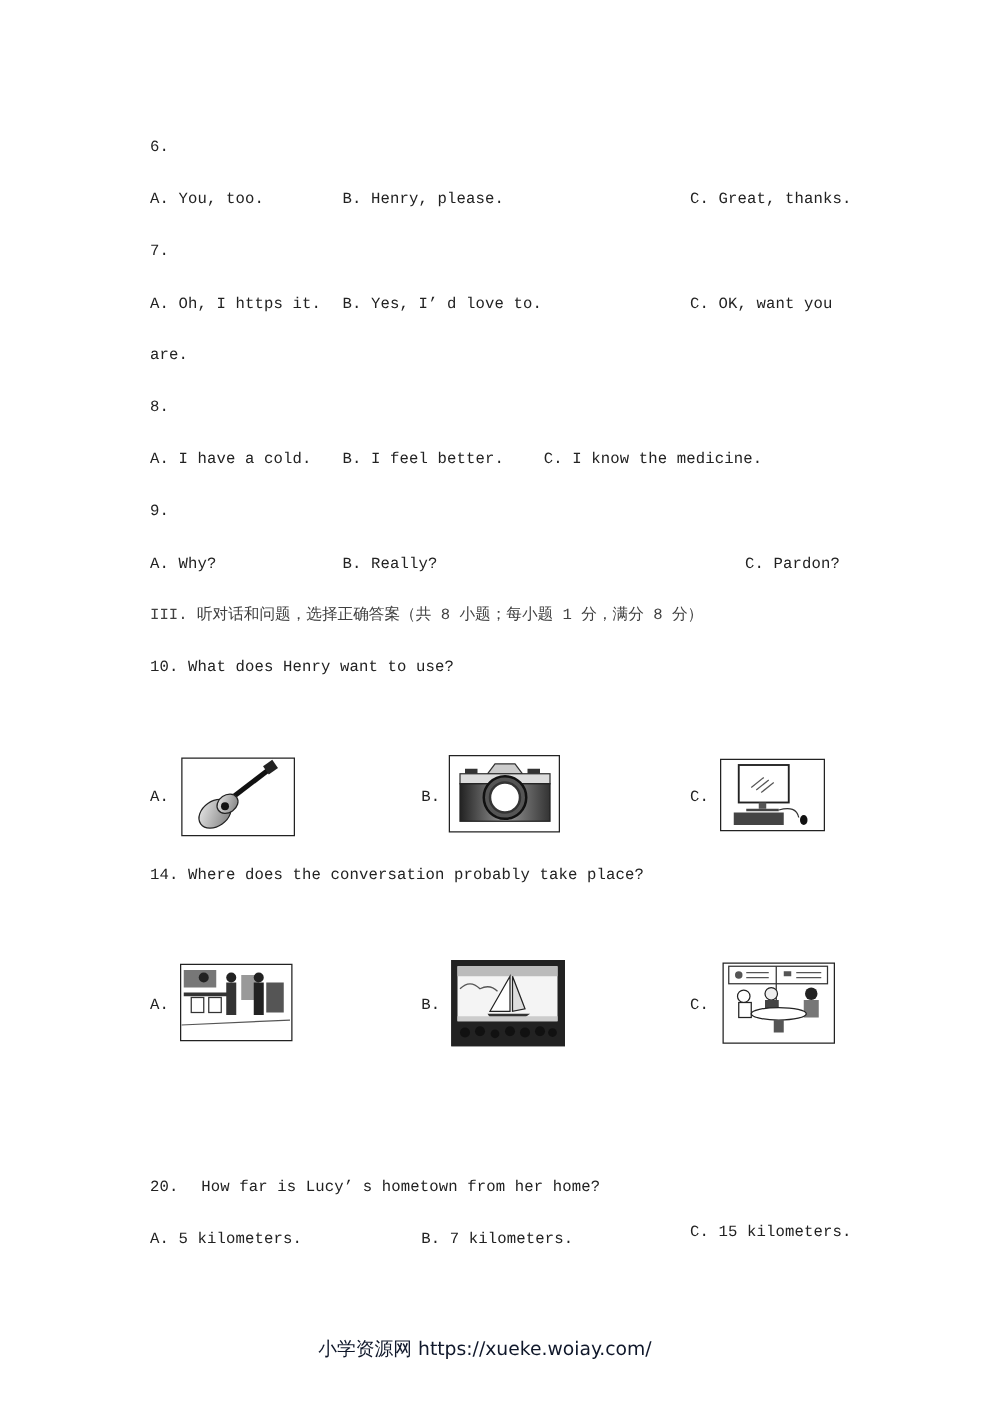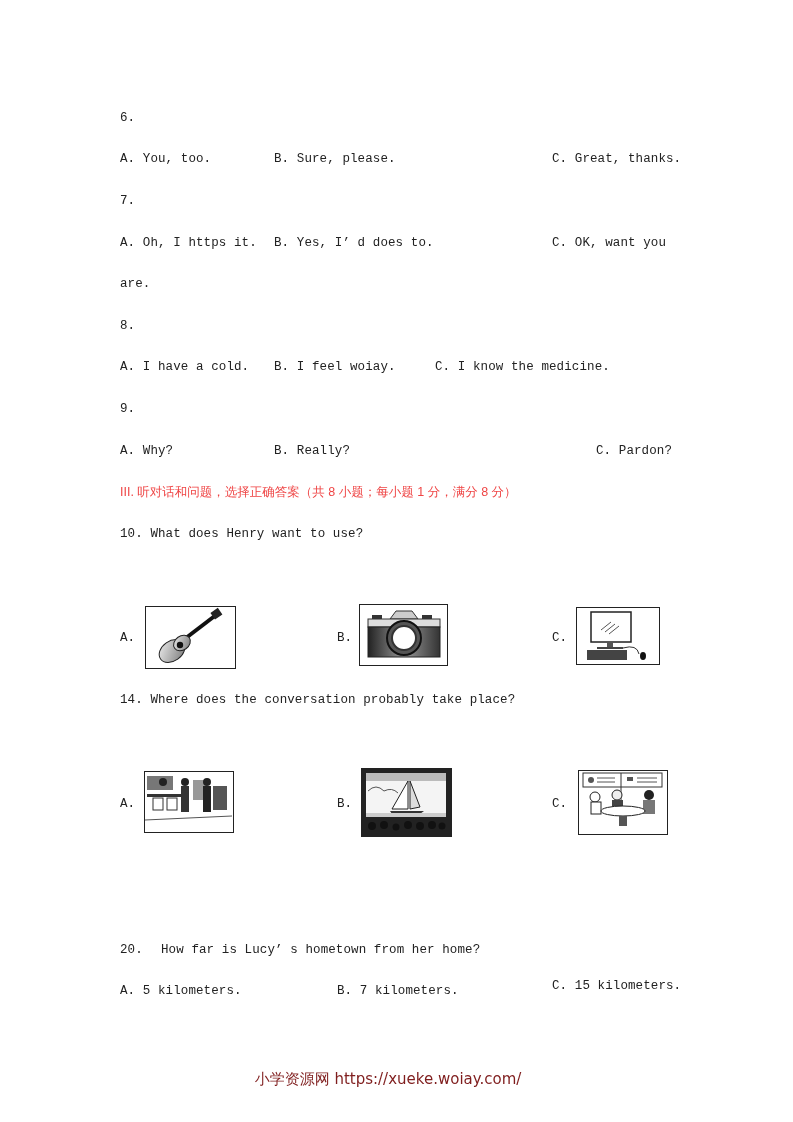--- a/index.html
+++ b/index.html
@@ -1,40 +1,40 @@
 <!DOCTYPE html>
 <html><head>
 <meta charset="utf-8">
 <style>
   html, body { margin:0; padding:0; background:#ffffff; }
   body { width:793px; height:1122px; position:relative; overflow:hidden;
          font-family:"Liberation Mono","DejaVu Sans Mono",monospace; color:#222; }
   .t { position:absolute; font-size:12.5px; white-space:nowrap; line-height:16px; letter-spacing:0.1px; }
-  .sec { position:absolute; font-family:Liberation Sans, sans-serif; font-size:12.5px; white-space:nowrap; line-height:16px; color:#ef4444; }
+  .sec { position:absolute; font-family:Liberation Mono, monospace; font-size:12.5px; white-space:nowrap; line-height:16px; color:#404040; }
   .pic { position:absolute; border:1.5px solid #222; background:#fff; box-sizing:border-box; overflow:hidden; }
   .footer { position:absolute; left:0; width:776px; top:1070px; text-align:center;
-            font-family:"DejaVu Sans","Liberation Sans",sans-serif; font-size:15px; color:#7f1d1d; }
+            font-family:"DejaVu Sans","Liberation Sans",sans-serif; font-size:15px; color:#0f172a; }
 </style>
 </head>
 <body>
 
 <div class="t" style="left:120px;top:110px">6.</div>
 <div class="t" style="left:120px;top:151px">A. You, too.</div>
-<div class="t" style="left:274px;top:151px">B. Sure, please.</div>
+<div class="t" style="left:274px;top:151px">B. Henry, please.</div>
 <div class="t" style="left:552px;top:151px">C. Great, thanks.</div>
 
 <div class="t" style="left:120px;top:193px">7.</div>
 <div class="t" style="left:120px;top:235px">A. Oh, I https it.</div>
-<div class="t" style="left:274px;top:235px">B. Yes, I’ d does to.</div>
+<div class="t" style="left:274px;top:235px">B. Yes, I’ d love to.</div>
 <div class="t" style="left:552px;top:235px">C. OK, want you</div>
 <div class="t" style="left:120px;top:276px">are.</div>
 
 <div class="t" style="left:120px;top:318px">8.</div>
 <div class="t" style="left:120px;top:359px">A. I have a cold.</div>
-<div class="t" style="left:274px;top:359px">B. I feel woiay.</div>
+<div class="t" style="left:274px;top:359px">B. I feel better.</div>
 <div class="t" style="left:435px;top:359px">C. I know the medicine.</div>
 
 <div class="t" style="left:120px;top:401px">9.</div>
 <div class="t" style="left:120px;top:443px">A. Why?</div>
 <div class="t" style="left:274px;top:443px">B. Really?</div>
 <div class="t" style="left:596px;top:443px">C. Pardon?</div>
 
 <div class="sec" style="left:120px;top:484px">III. 听对话和问题，选择正确答案（共 8 小题；每小题 1 分，满分 8 分）</div>
 
 <div class="t" style="left:120px;top:526px">10. What does Henry want to use?</div>

